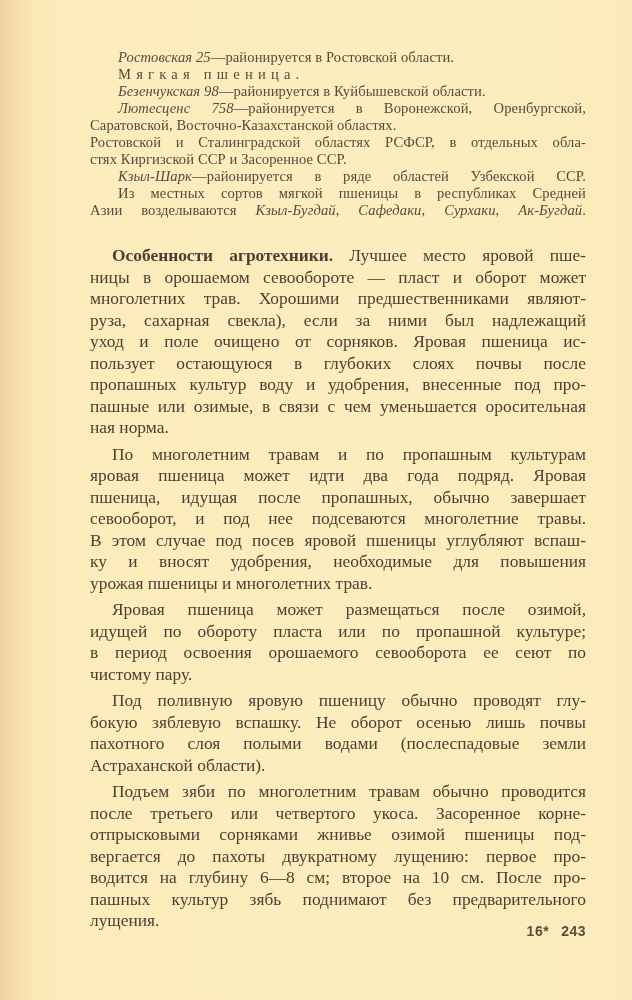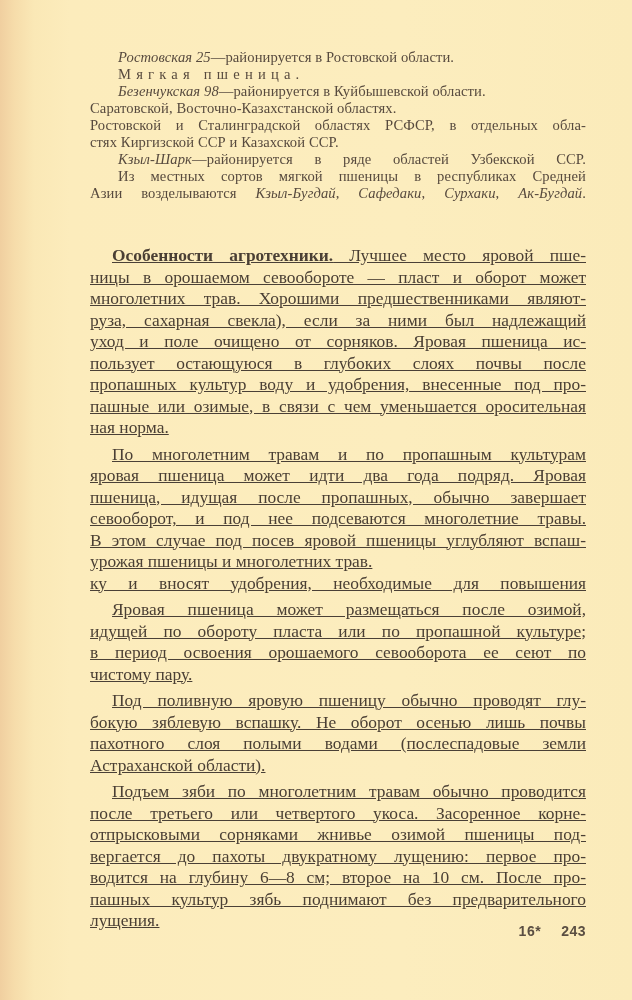--- a/index.html
+++ b/index.html
@@ -67,62 +67,63 @@
       left: 490px;
       top: 923px;
       width: 96px;
       text-align: right;
       font-family: "Liberation Sans", "DejaVu Sans", sans-serif;
       font-size: 14px;
       font-weight: bold;
       color: #5a4e42;
       letter-spacing: 0.5px;
     }
-    .folio span + span { margin-left: 20px; }
+    .folio span + span { margin-left: 12px; }
   </style>
 </head>
 <body>
 
 <div class="page">
 
   <div class="block varieties" style="top:49px;">
     <span class="line indent last"><i>Ростовская 25</i><span>—районируется в Ростовской области.</span></span>
     <span class="line indent last spaced">Мягкая пшеница.</span>
     <span class="line indent last"><i>Безенчукская 98</i><span>—районируется в Куйбышевской области.</span></span>
+    <span class="line indent"><i>Лютесценс 758</i><span>—районируется в Воронежской, Оренбургской,</span></span>
     <span class="line last">Саратовской, Восточно-Казахстанской областях.</span>
     <span class="line">Ростовской и Сталинградской областях РСФСР, в отдельных обла-</span>
-    <span class="line last">стях Киргизской ССР и Казахской ССР.</span>
+    <span class="line last">стях Киргизской ССР и Засоренное ССР.</span>
     <span class="line indent"><i>Кзыл-Шарк</i><span>—районируется в ряде областей Узбекской ССР.</span></span>
     <span class="line indent">Из местных сортов мягкой пшеницы в республиках Средней</span>
     <span class="line"><span>Азии возделываются </span><i>Кзыл-Бугдай</i><span>, </span><i>Сафедаки</i><span>, </span><i>Сурхаки</i><span>, </span><i>Ак-Бугдай</i><span>.</span></span>
   </div>
 
-  <div class="block body-text" style="top:245px;text-decoration:underline;">
+  <div class="block body-text" style="top:245px;">
 
     <div>
       <span class="line indent"><b>Особенности агротехники.</b><span> Лучшее место яровой пше-</span></span>
       <span class="line">ницы в орошаемом севообороте — пласт и оборот может</span>
       <span class="line">многолетних трав. Хорошими предшественниками являют-</span>
       <span class="line">руза, сахарная свекла), если за ними был надлежащий</span>
       <span class="line">уход и поле очищено от сорняков. Яровая пшеница ис-</span>
       <span class="line">пользует остающуюся в глубоких слоях почвы после</span>
       <span class="line">пропашных культур воду и удобрения, внесенные под про-</span>
       <span class="line">пашные или озимые, в связи с чем уменьшается оросительная</span>
       <span class="line last">ная норма.</span>
     </div>
     <div class="para-gap"></div>
 
     <div>
       <span class="line indent">По многолетним травам и по пропашным культурам</span>
       <span class="line">яровая пшеница может идти два года подряд. Яровая</span>
       <span class="line">пшеница, идущая после пропашных, обычно завершает</span>
       <span class="line">севооборот, и под нее подсеваются многолетние травы.</span>
       <span class="line">В этом случае под посев яровой пшеницы углубляют вспаш-</span>
+      <span class="line">ку и вносят удобрения, необходимые для повышения</span>
       <span class="line last">урожая пшеницы и многолетних трав.</span>
-      <span class="line">ку и вносят удобрения, необходимые для повышения</span>
     </div>
     <div class="para-gap"></div>
 
     <div>
       <span class="line indent">Яровая пшеница может размещаться после озимой,</span>
       <span class="line">идущей по обороту пласта или по пропашной культуре;</span>
       <span class="line">в период освоения орошаемого севооборота ее сеют по</span>
       <span class="line last">чистому пару.</span>
     </div>
     <div class="para-gap"></div>

